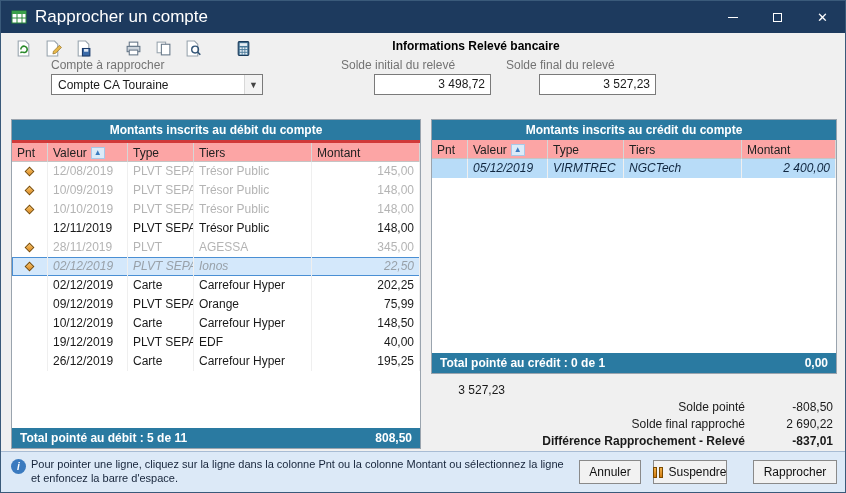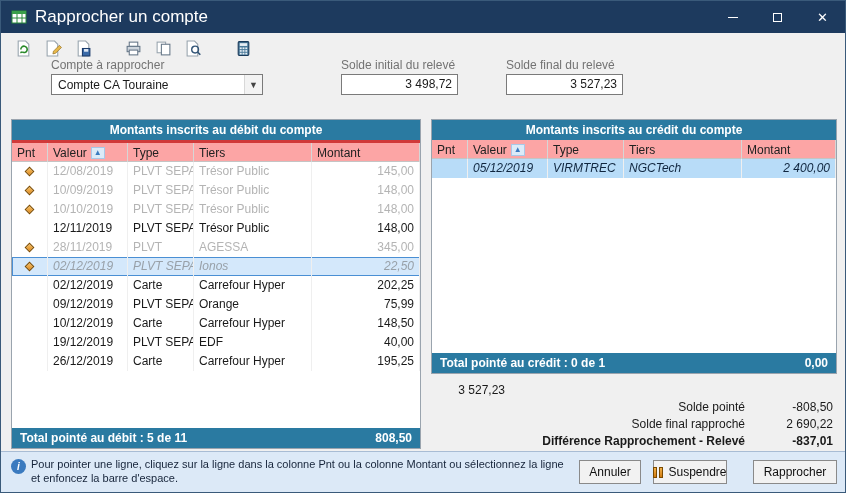--- a/index.html
+++ b/index.html
@@ -32,21 +32,21 @@
   .lbl-account { top:57px; left:50px; }
   .lbl-solde-init { top:57px; left:340px; }
   .lbl-solde-final { top:57px; left:505px; }
 
   .combo { position:absolute; top:73px; left:50px; width:212px; height:21px; background:#fff;
            border:1px solid #7a7a7a; display:flex; align-items:center; }
   .combo .combo-text { flex:1; padding:0 6px; white-space:nowrap; overflow:hidden; }
   .combo .combo-arrow { width:18px; height:19px; display:flex; align-items:center; justify-content:center;
                         color:#444; font-size:9px; background:#f3f3f3; border-left:1px solid #d8d8d8; }
   .txt-input { position:absolute; top:73px; height:21px; width:117px; background:#fff;
-               border:1px solid #7a7a7a; text-align:right; padding:0 5px; line-height:19px; }
+               border:1px solid #7a7a7a; text-align:right; padding:0 5px; line-height:19px;margin-left:33px; }
   .inp-solde-init { left:340px; }
   .inp-solde-final { left:505px; }
 
   
   .panel { position:absolute; top:118px; background:#fff; border:1px solid #9aa4ae; }
   .panel-debit { left:10px; width:410px; height:330px; }
   .panel-credit { left:430px; width:406px; height:255px; }
   .panel-header { height:20px; background:var(--panel-header,#2a7aa1); color:#fff; font-weight:bold;
                   display:flex; align-items:center; justify-content:center; font-size:12px; }
   .redline { height:3px; background:var(--accent-red,#d03a3a); }
@@ -184,20 +184,21 @@
             <rect x="7.1" y="9.5" width="1.8" height="1.6"></rect>
             <rect x="9.7" y="9.5" width="1.8" height="1.6"></rect>
           <rect x="4.5" y="12" width="1.8" height="1.6"></rect>
             <rect x="7.1" y="12" width="1.8" height="1.6"></rect>
             <rect x="9.7" y="12" width="1.8" height="1.6"></rect>
         </g>
       </svg>
     </div>
   </div>
 
+  <div class="info-title">Informations Relevé bancaire</div>
 
   <span class="field-label lbl-account">Compte à rapprocher</span>
   <div class="combo">
     <span class="combo-text">Compte CA Touraine</span>
     <span class="combo-arrow">▼</span>
   </div>
 
   <span class="field-label lbl-solde-init">Solde initial du relevé</span>
   <div class="txt-input inp-solde-init">3 498,72</div>
 

